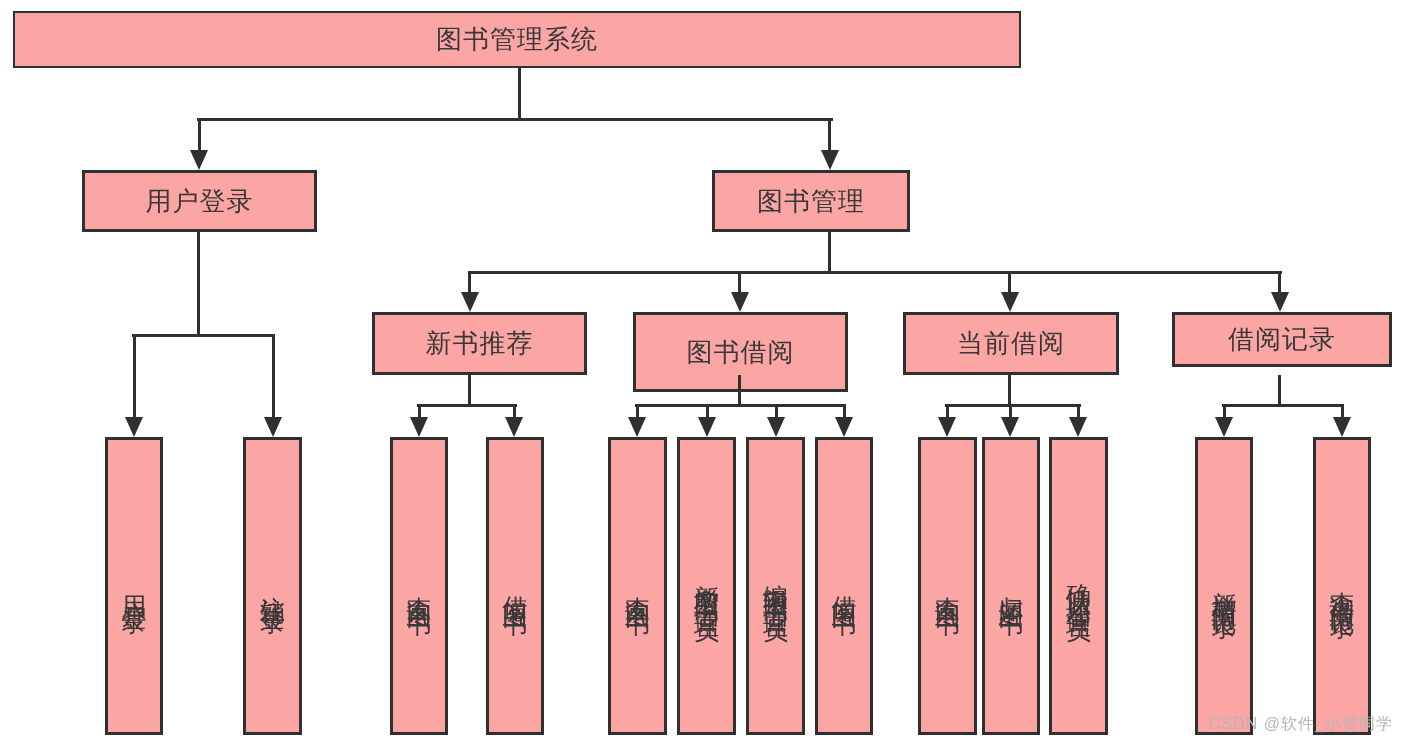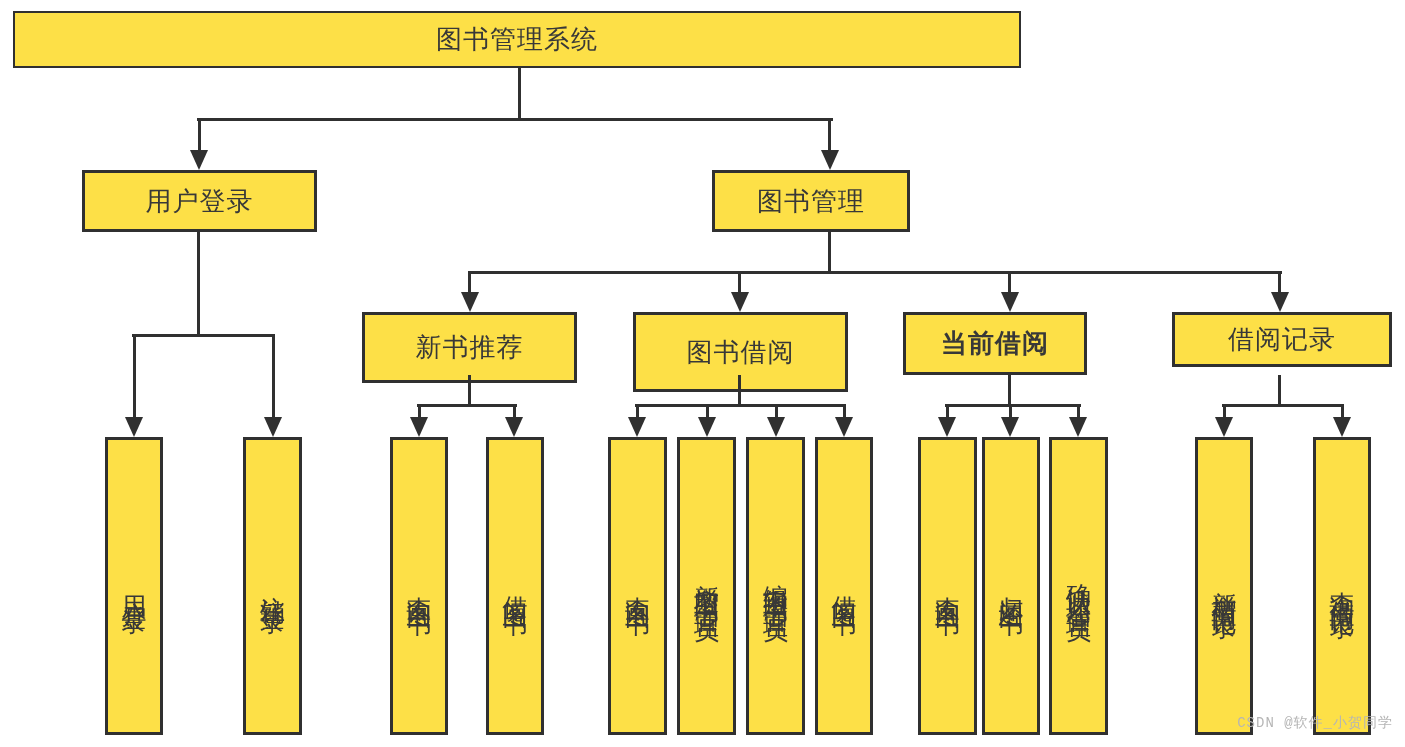--- a/index.html
+++ b/index.html
@@ -1,39 +1,39 @@
 <!DOCTYPE html>
 <html><head>
 <meta charset="utf-8">
 <style>
   html,body{margin:0;padding:0;background:#ffffff;}
   .canvas{
     position:relative;width:1405px;height:747px;background:#ffffff;
     font-family:"Liberation Sans","DejaVu Sans",sans-serif;overflow:hidden;
   }
   .bx{
-    position:absolute;background:#fde047;border:3px solid #303030;box-sizing:border-box;
+    position:absolute;background:#fca5a5;border:3px solid #303030;box-sizing:border-box;
     display:flex;align-items:center;justify-content:center;
     font-size:26px;color:#383838;letter-spacing:1px;white-space:nowrap;
   }
   .bx-root{border-width:2px;}
   .vbx{
     writing-mode:vertical-rl;text-orientation:mixed;
     font-size:25px;letter-spacing:5px;white-space:normal;
     padding:6px 0;line-height:1;
   }
   .hl{position:absolute;height:3px;background:#303030;}
   .vl{position:absolute;width:3px;background:#303030;}
   .ah{
     position:absolute;width:0;height:0;
     border-left:9px solid transparent;border-right:9px solid transparent;
     border-top:20px solid #303030;
   }
   .wm{
-    position:absolute;color:#b5b5b5;font-size:14px;letter-spacing:1px;white-space:nowrap;font-family:Liberation Mono, monospace;
+    position:absolute;color:#b5b5b5;font-size:16px;letter-spacing:1px;white-space:nowrap;
   }
 </style>
 </head>
 <body>
 
 <div class="canvas">
 
   <div class="bx bx-root" style="left:13px;top:11px;width:1008px;height:57px;">图书管理系统</div>
 
   <div class="vl" style="left:518px;top:68px;height:52px;"></div>
@@ -57,23 +57,23 @@
   <div class="hl" style="left:468px;top:271px;width:814px;"></div>
   <div class="vl" style="left:468px;top:271px;height:26px;"></div>
   <div class="ah" style="left:461px;top:292px;"></div>
   <div class="vl" style="left:738px;top:271px;height:26px;"></div>
   <div class="ah" style="left:731px;top:292px;"></div>
   <div class="vl" style="left:1008px;top:271px;height:26px;"></div>
   <div class="ah" style="left:1001px;top:292px;"></div>
   <div class="vl" style="left:1278px;top:271px;height:26px;"></div>
   <div class="ah" style="left:1271px;top:292px;"></div>
 
-  <div class="bx" style="left:362px;top:312px;width:215px;height:71px;">新书推荐</div>
+  <div class="bx" style="left:372px;top:312px;width:215px;height:63px;">新书推荐</div>
   <div class="bx" style="left:633px;top:312px;width:215px;height:80px;">图书借阅</div>
-  <div class="bx" style="left:903px;top:312px;width:184px;height:63px;font-weight:bold;">当前借阅</div>
+  <div class="bx" style="left:903px;top:312px;width:216px;height:63px;">当前借阅</div>
   <div class="bx" style="left:1172px;top:312px;width:220px;height:55px;">借阅记录</div>
 
   <div class="vl" style="left:468px;top:375px;height:31px;"></div>
   <div class="vl" style="left:738px;top:375px;height:31px;"></div>
   <div class="vl" style="left:1008px;top:375px;height:31px;"></div>
   <div class="vl" style="left:1278px;top:375px;height:31px;"></div>
 
   <div class="hl" style="left:417px;top:404px;width:100px;"></div>
   <div class="hl" style="left:635px;top:404px;width:210px;"></div>
   <div class="hl" style="left:945px;top:404px;width:136px;"></div>

